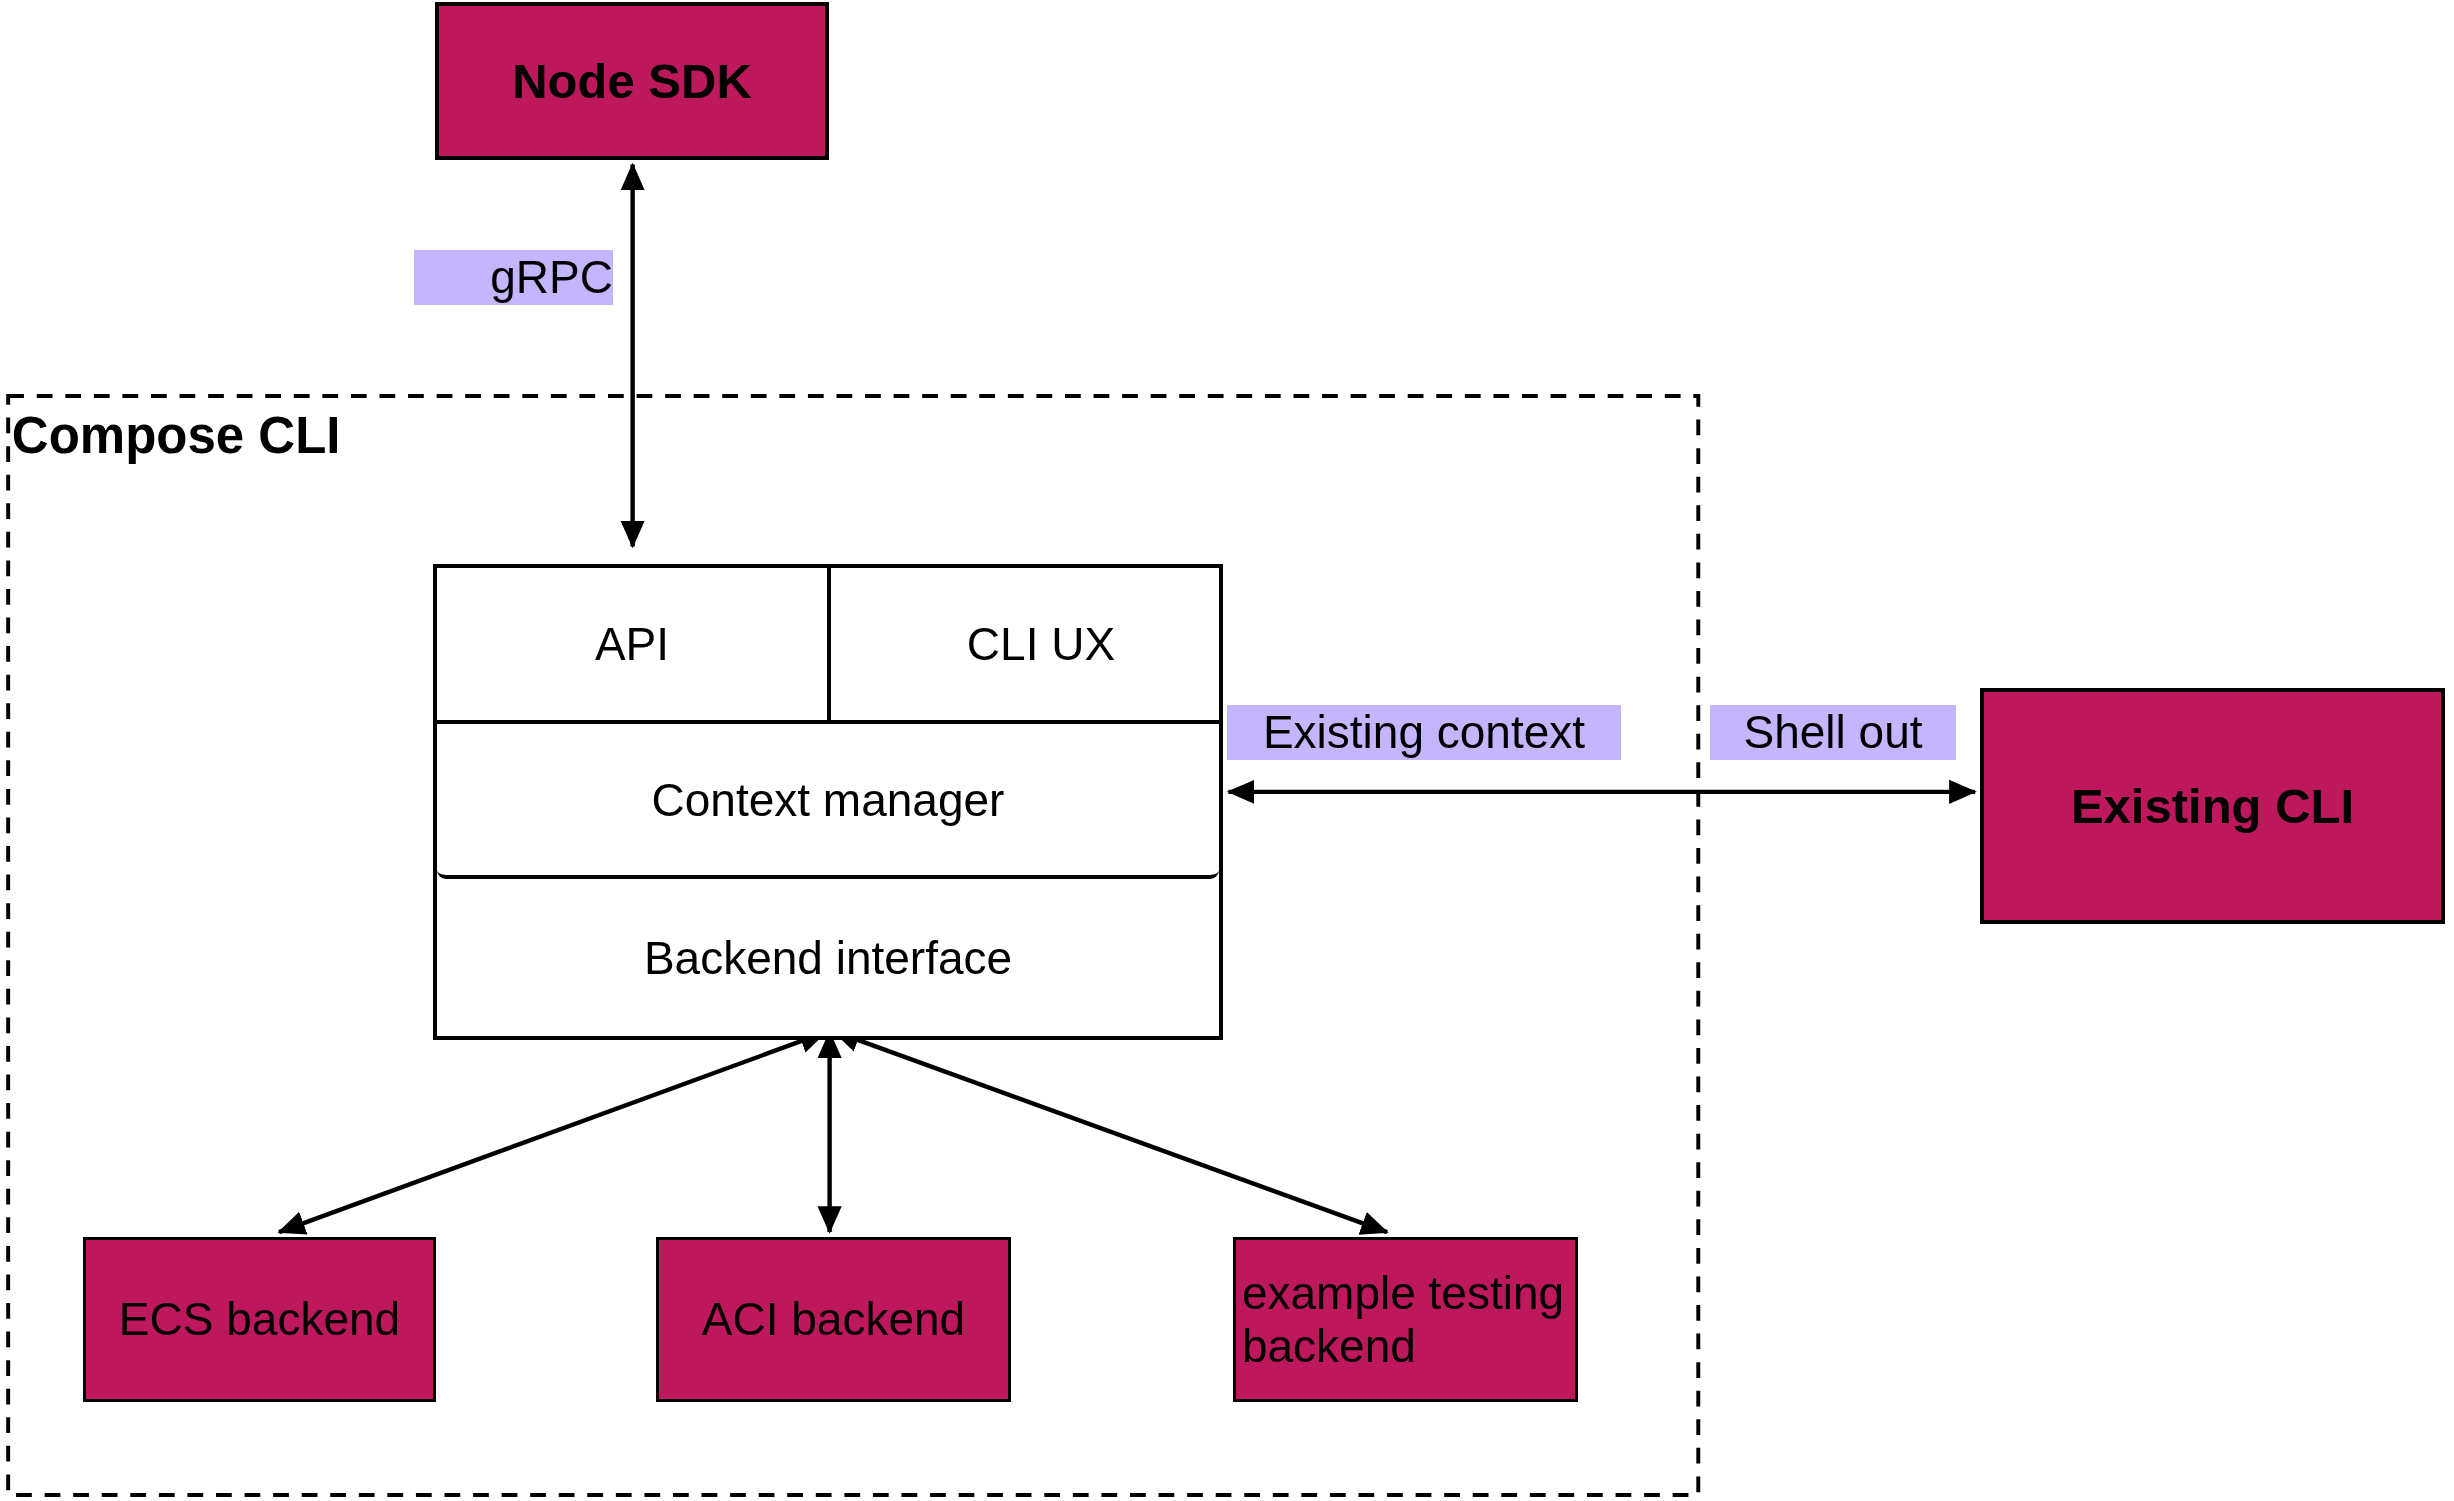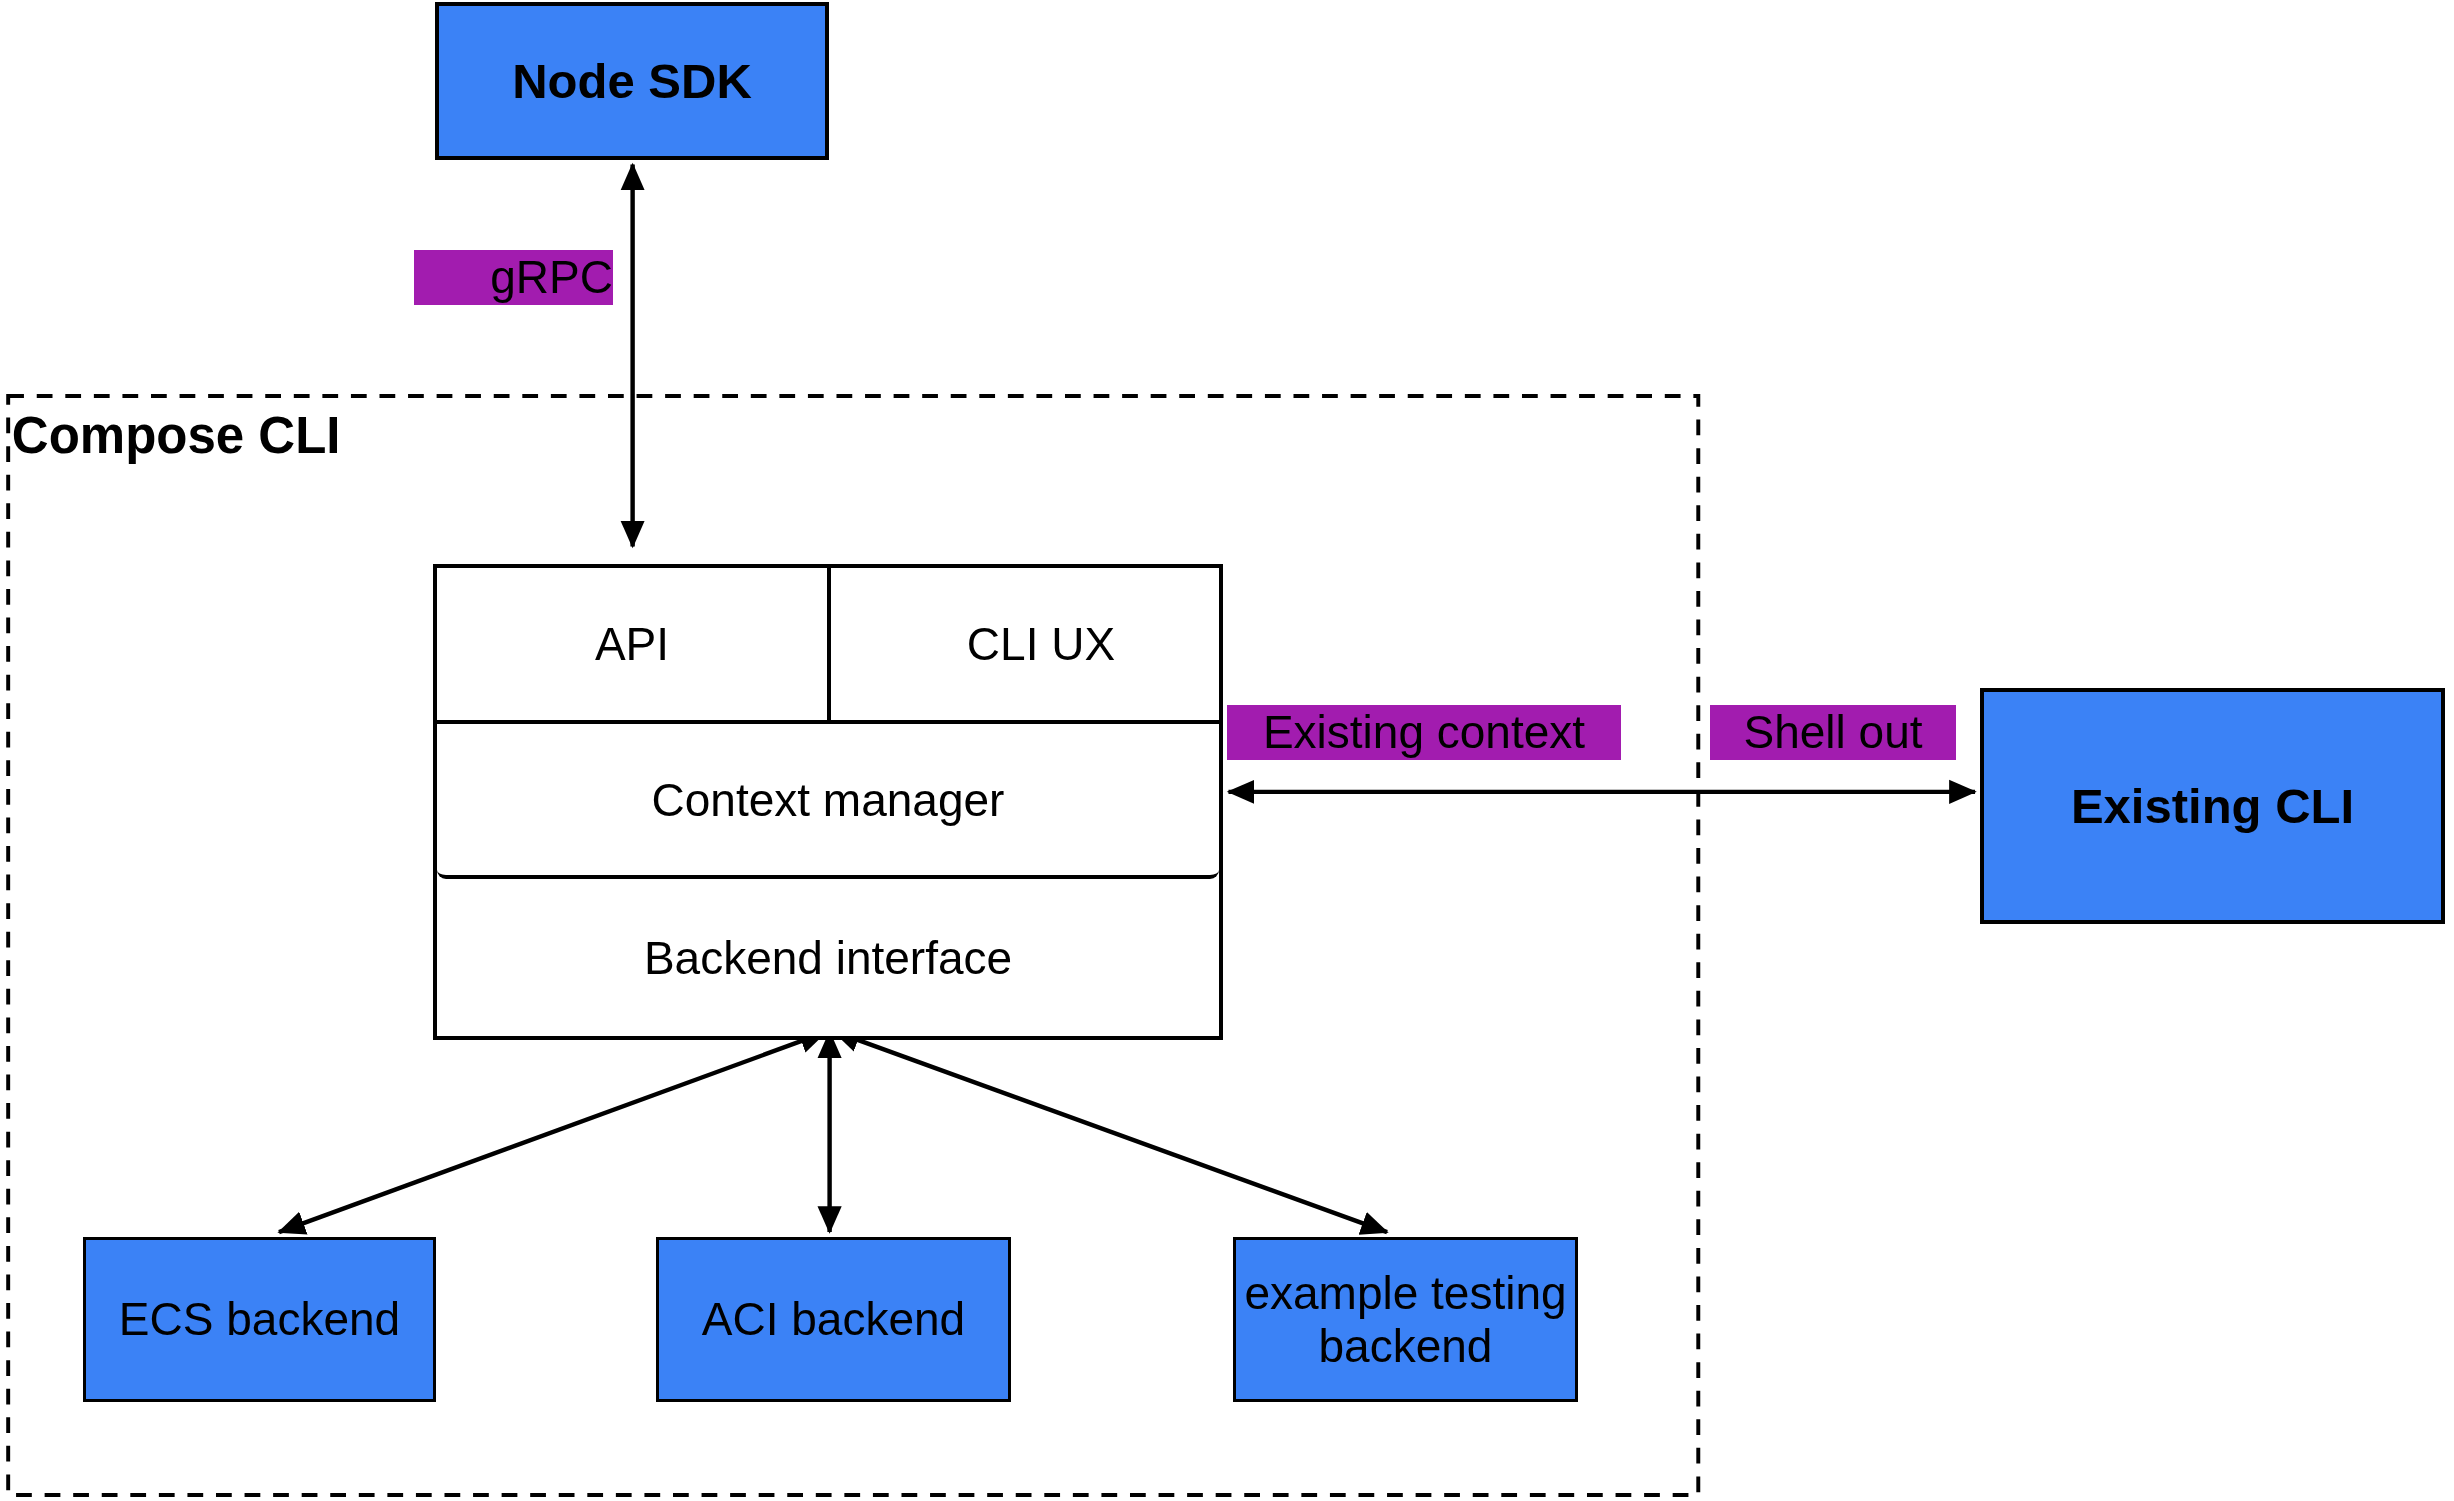--- a/index.html
+++ b/index.html
@@ -16,26 +16,26 @@
     color: #000000;
   }
   #connector-layer {
     position: absolute;
     left: 0; top: 0;
     width: 2455px; height: 1501px;
     z-index: 0;
   }
   .node {
     position: absolute;
-    background: #3b82f6;
+    background: #be185d;
     border: 4.9px solid #000000;
     display: flex;
     align-items: center;
     justify-content: center;
-    text-align: center;
+    text-align: left;
     box-sizing: border-box;
     z-index: 1;
     font-size: 46px;
     line-height: 1.15;
   }
   .node.bold { font-weight: bold; font-size: 49px; }
 
   #node-sdk      { left: 435px;  top: 2px;    width: 394px; height: 158px; }
   #existing-cli  { left: 1980px; top: 688px;  width: 465px; height: 236px; }
 
@@ -82,21 +82,21 @@
   .backend-box {
     border-width: 3.9px;
     padding: 0 5.9px;
   }
   #ecs-backend     { left: 83px;   top: 1237px; width: 353px; height: 165px; }
   #aci-backend     { left: 656px;  top: 1237px; width: 355px; height: 165px; }
   #example-backend { left: 1233px; top: 1237px; width: 345px; height: 165px; }
 
   .edge-label {
     position: absolute;
-    background: #a21caf;
+    background: #c4b5fd;
     font-size: 46px;
     line-height: 55px;
     z-index: 2;
     white-space: nowrap;
   }
   #grpc-label             { left: 414px;  top: 250px; width: 199px; text-align: right; }
   #existing-context-label { left: 1227px; top: 705px; width: 394px; text-align: center; }
   #shell-out-label        { left: 1710px; top: 705px; width: 246px; text-align: center; }
 
   #compose-cli-label {

